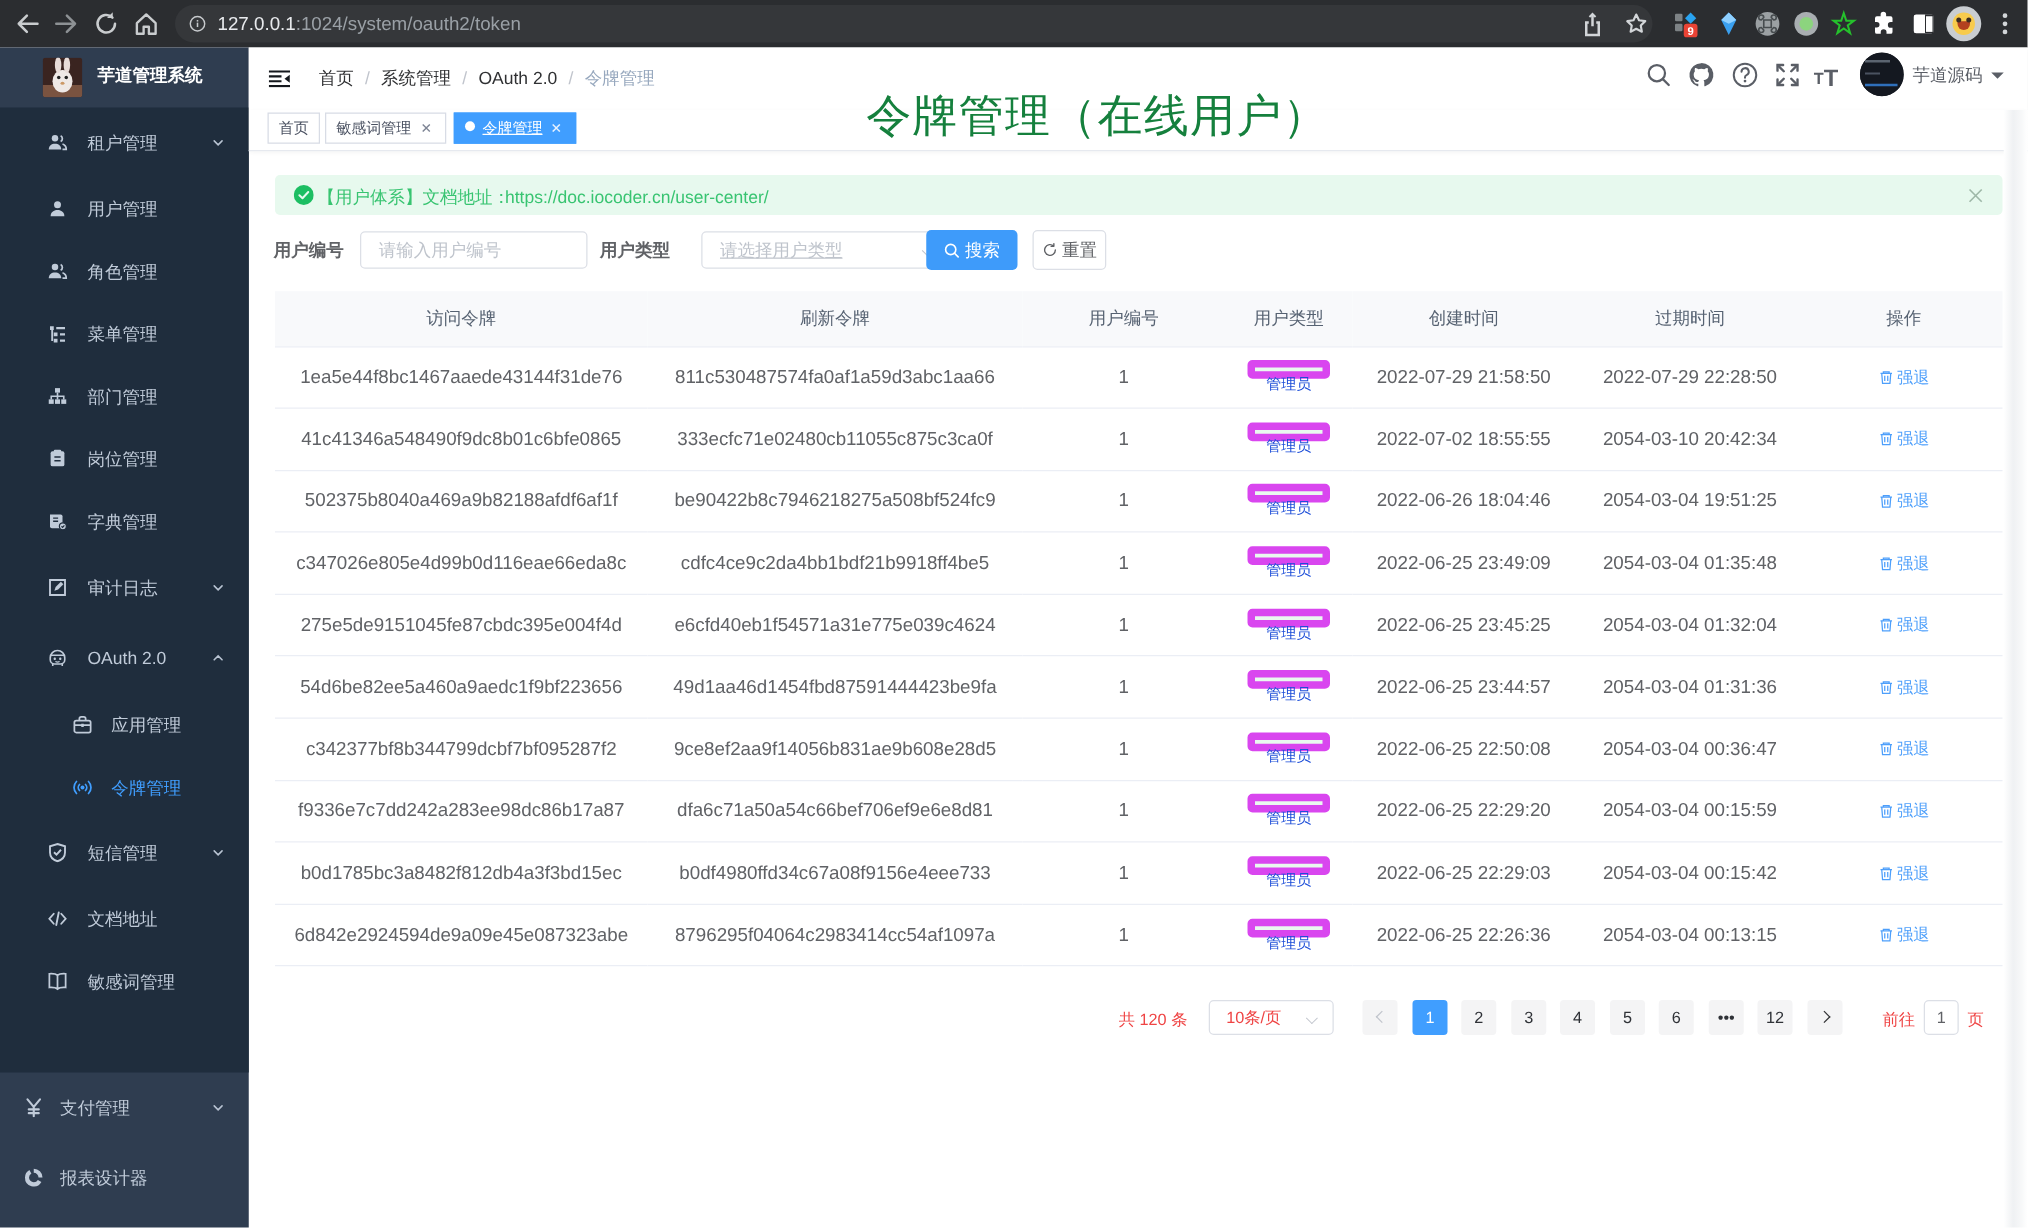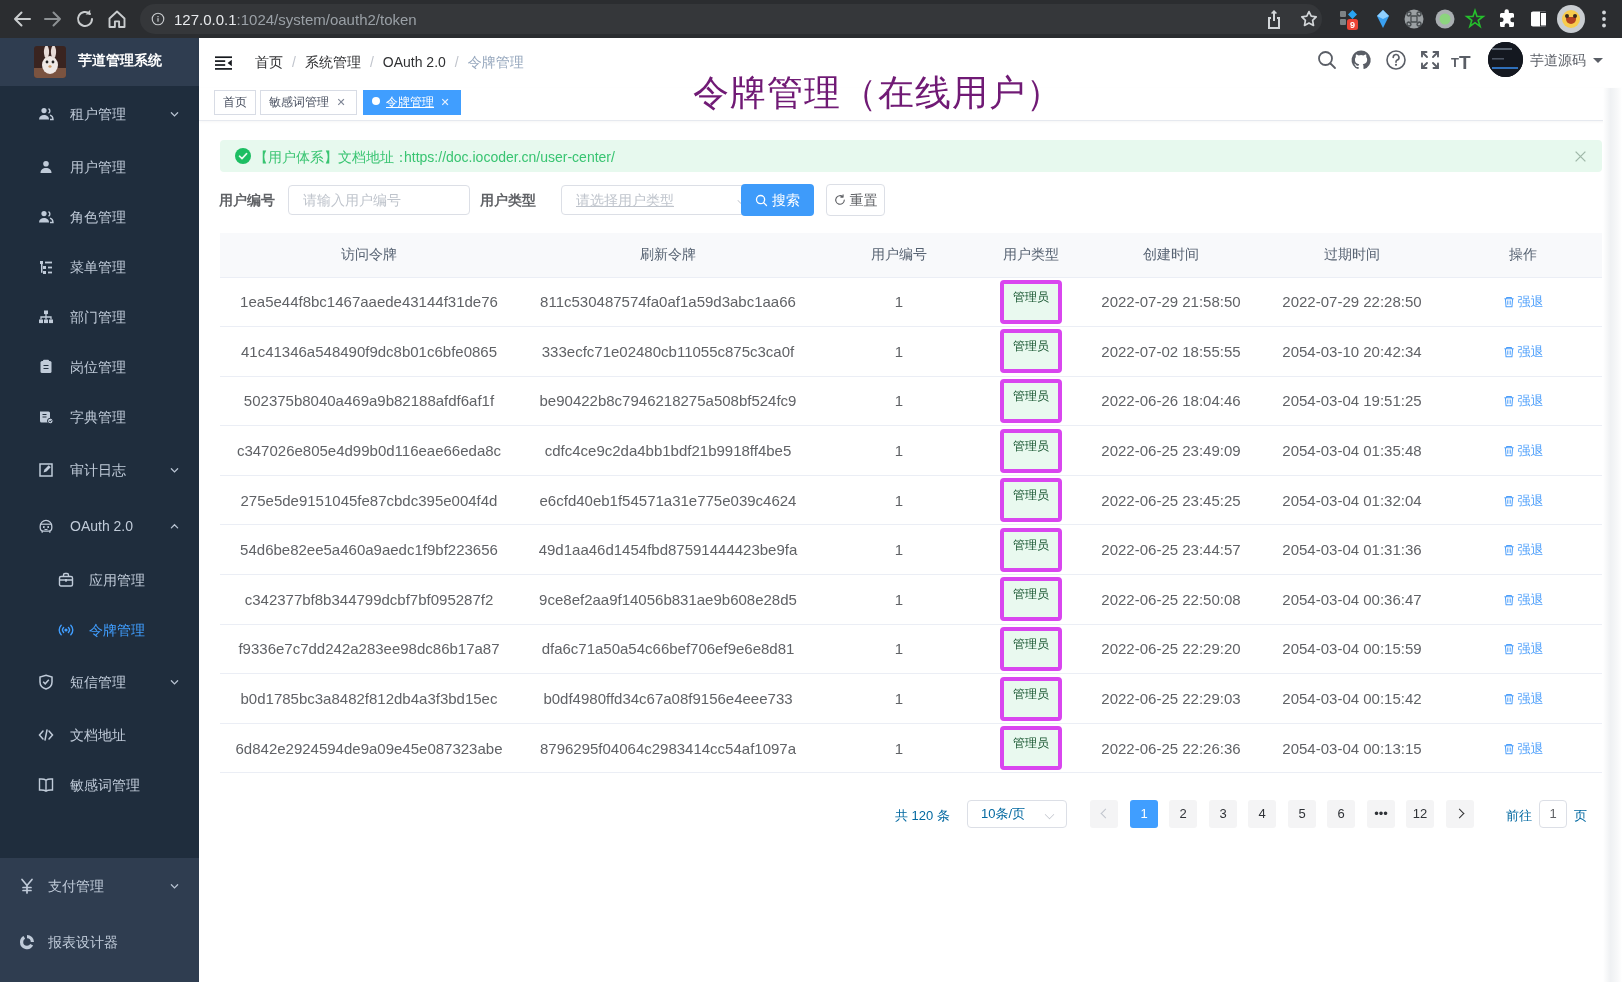--- a/index.html
+++ b/index.html
@@ -48,21 +48,21 @@
   border-bottom:1px solid #e6e9ef; box-shadow:0 1px 3px rgba(0,0,0,.04); }
 .tag { position:absolute; top:2px; height:25px; line-height:23px; border:1px solid #d8dce5; background:#fff;
   color:#495060; font-size:12px; padding:0 8px; white-space:nowrap; overflow:hidden; }
 .tag .x { display:inline-block; width:12px; text-align:center; margin-left:4px; color:#7d8494; font-size:11px;}
 .tag.on { background:#409eff; border-color:#409eff; color:#fff;text-decoration:underline; }
 .tag.on .x { color:#e8f2ff; }
 .tag.on .dot { display:inline-block; width:8px; height:8px; border-radius:50%; background:#fff; margin-right:6px; vertical-align:1px;}
 
 
 .redtitle { position:absolute; left:693px; top:74px; width:345px; font-size:36px; line-height:38px;
-  color:#701a75; letter-spacing:1px; white-space:nowrap; }
+  color:#15803d; letter-spacing:1px; white-space:nowrap; }
 
 
 .alert { position:absolute; left:220px; top:140px; width:1382px; height:32px; background:#e7f9ee; border-radius:4px; } 
 .alert-ck { position:absolute; left:235px; top:148px; width:16px; height:16px; color:#1cbe62;}
 .alert-tx { position:absolute; left:254px; top:149px; font-size:14px; color:#38c471; white-space:nowrap;}
 .alert-x { position:absolute; left:1574px; top:150px; width:13px; height:13px; color:#9fb8a8; }
 
 
 .flabel { position:absolute; top:192px; font-size:14px; font-weight:700; color:#606266; }
 .finput { position:absolute; top:185px; height:30px; border:1px solid #dcdfe6; border-radius:4px; background:#fff;
@@ -70,27 +70,27 @@
 .fbtn { position:absolute; top:184px; height:32px; border-radius:4px; font-size:14px; text-align:center; }
 .chev { display:inline-block; width:9px; height:9px; border-right:1.4px solid #c0c4cc; border-bottom:1.4px solid #c0c4cc;
   transform:rotate(45deg); }
 
 
 .tbl { position:absolute; left:220px; top:233px; width:1382px; border-collapse:collapse; table-layout:fixed; }
 .tbl th { height:44px; background:#f8f9fb; color:#566272; font-size:14px; font-weight:500; text-align:center;
   border-bottom:1px solid #ebeef5; }
 .tbl td { height:49.6px; color:#606266; font-size:15px; text-align:center; border-bottom:1px solid #ebeef5;
   white-space:nowrap; overflow:hidden; }
-.gtag { display:inline-block; height:44px; line-height:26px; padding:0 9px; background:#e9f9ef;
-  border:4px solid #d946ef; border-radius:4px; color:#14532d; font-size:12px; }
+.gtag { display:inline-block; height:15px; line-height:26px; padding:0 9px; background:#e9f9ef;
+  border:6px solid #d946ef; border-radius:4px; color:#1d4ed8; font-size:12px; }
 .kick { color:#4d9ffb; font-size:13px; }
 .kick svg { display:inline-block; vertical-align:-2px; margin-right:3px; }
 
 
-.pg { position:absolute; font-size:13px; color:#0369a1; }
+.pg { position:absolute; font-size:13px; color:#ef4444; }
 .pgbtn { position:absolute; top:800px; height:28px; border-radius:3px; background:#f4f4f5; color:#2f3237;
   font-size:13px; font-weight:500; text-align:center; line-height:28px; }
 .pgbtn.on { background:#409eff; color:#fff; }
 .pchev { display:inline-block; width:7px; height:7px; border-left:1.6px solid; border-bottom:1.6px solid; vertical-align:1px; }
 </style>
 </head>
 <body>
 
 <div class="chrome" id="chrome">
   <svg class="cbtn" style="left:10px;" viewBox="0 0 24 24">

